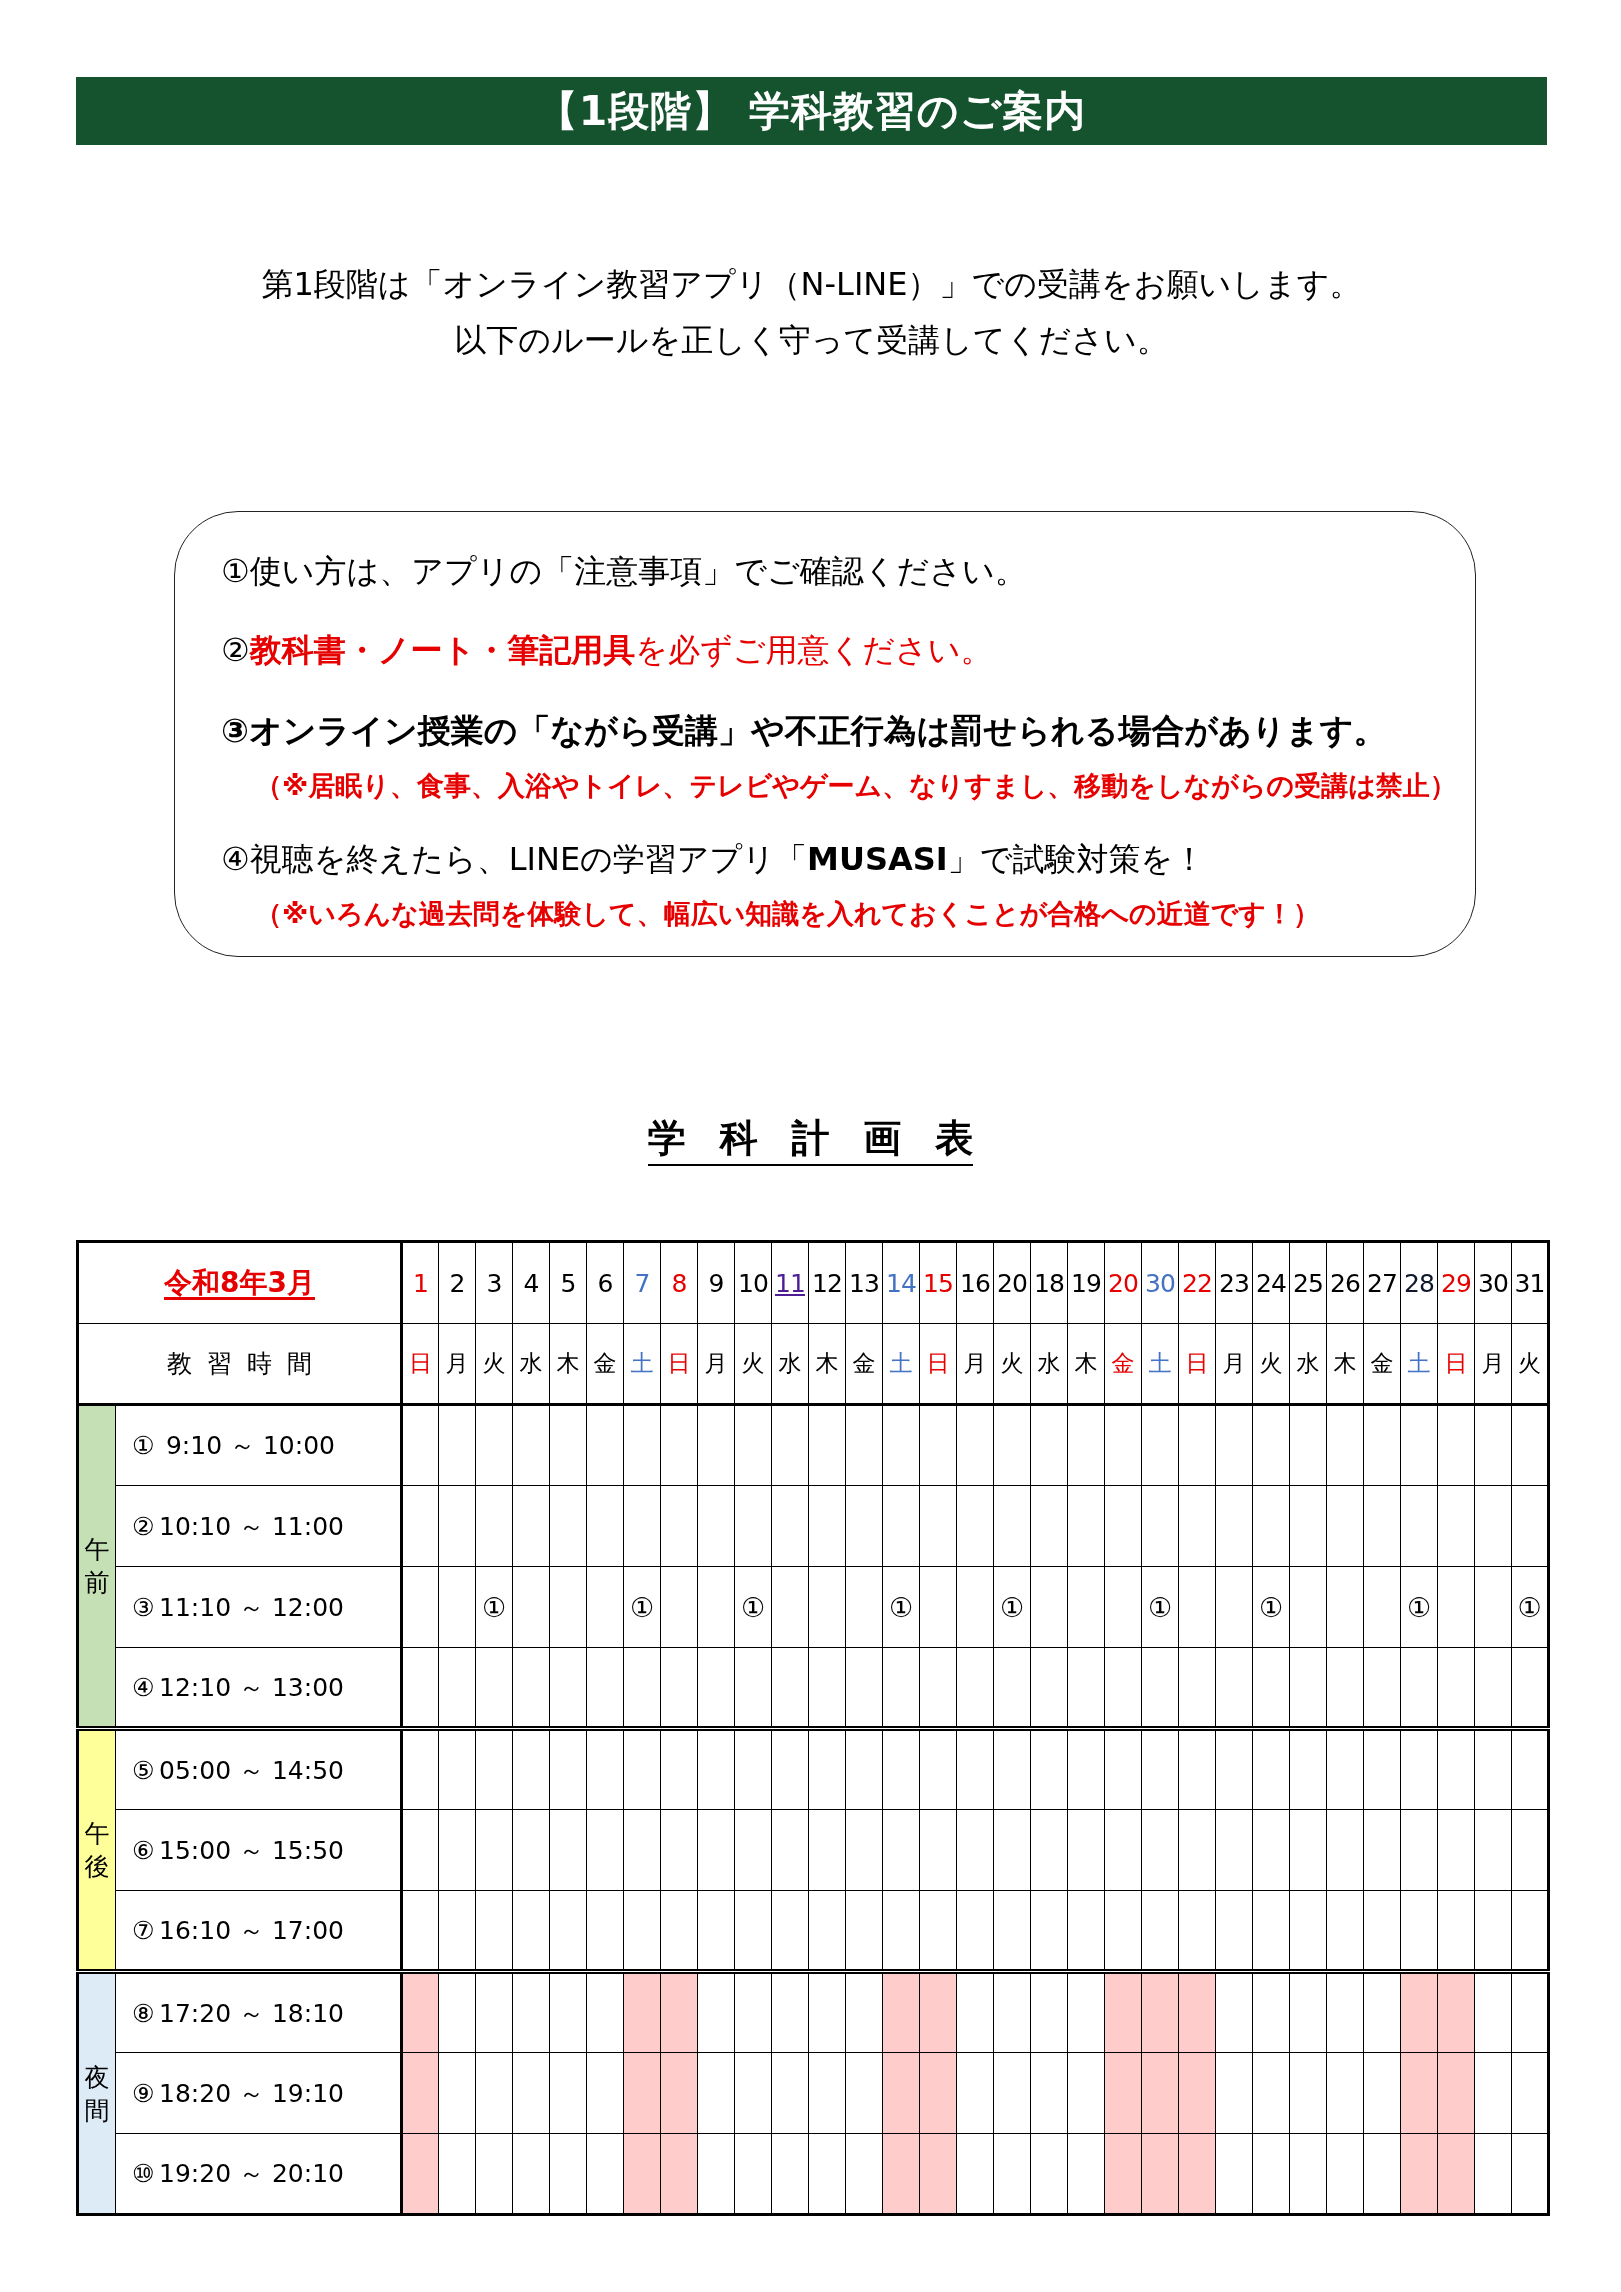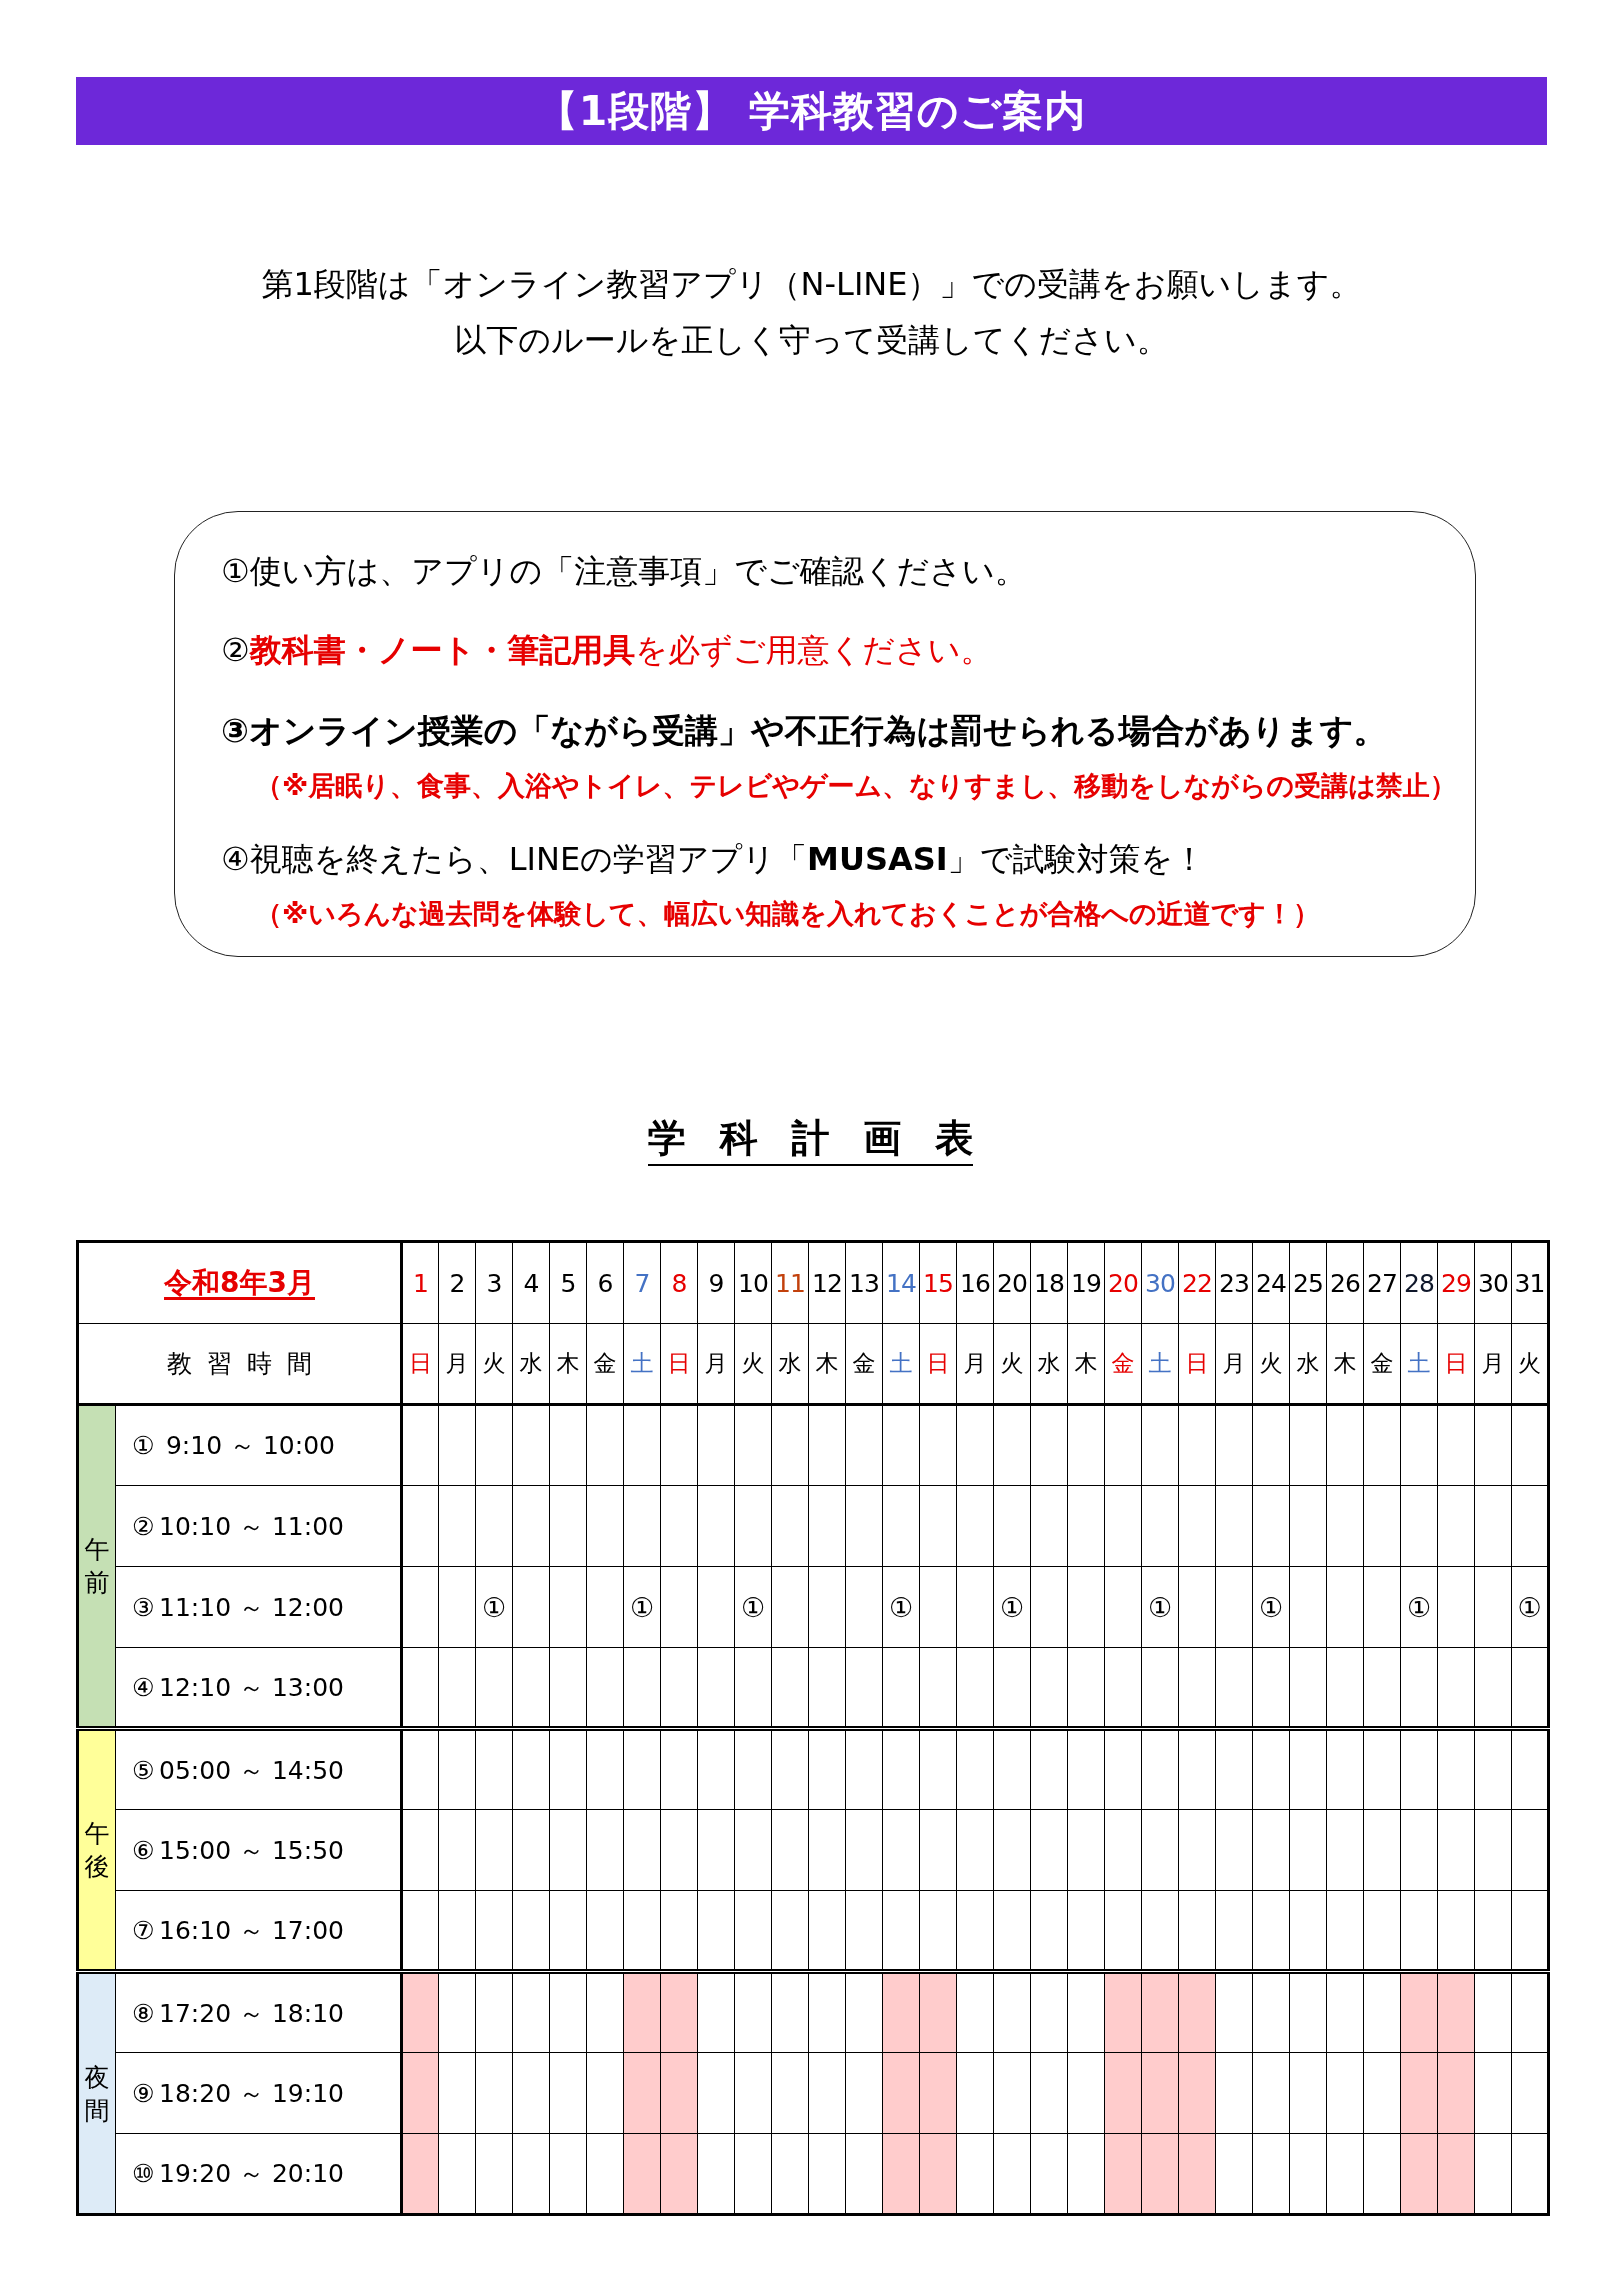--- a/index.html
+++ b/index.html
@@ -1,21 +1,21 @@
 <!DOCTYPE html>
 <html style="font-size:14.3px"><head>
 <meta charset="utf-8">
 <style>
   html, body { margin: 0; padding: 0; background: #ffffff; }
   body { font-family: "DejaVu Sans", "Liberation Sans", sans-serif; color: #000; }
   .page { position: relative; width: 1621px; height: 2293px; overflow: hidden; background: #fff; }
 
   .header-bar {
     position: absolute; left: 76px; top: 77px; width: 1471px; height: 68px;
-    background: #6d28d9; color: #fff; font-weight: bold; font-size: 41px;
+    background: #14532d; color: #fff; font-weight: bold; font-size: 41px;
     display: flex; align-items: center; justify-content: center; letter-spacing: 0.9px;
   }
 
   .intro { position: absolute; left: 1px; top: 256px; width: 1621px; text-align: center;
            font-size: 32px; line-height: 56px; }
   .intro div { white-space: nowrap; }
 
   .rules-box { position: absolute; left: 174px; top: 511px; width: 1300px; height: 444px;
                border: 1.8px solid #222; border-radius: 64px; background: #fff; }
   .rule { position: absolute; left: 46px; font-size: 32px; line-height: 45px; white-space: nowrap; }
@@ -136,21 +136,21 @@
           <th class="day-date" style="color: rgb(230, 0, 0);">1</th>
           <th class="day-date" style="color: rgb(0, 0, 0);">2</th>
           <th class="day-date" style="color: rgb(0, 0, 0);">3</th>
           <th class="day-date" style="color: rgb(0, 0, 0);">4</th>
           <th class="day-date" style="color: rgb(0, 0, 0);">5</th>
           <th class="day-date" style="color: rgb(0, 0, 0);">6</th>
           <th class="day-date" style="color: rgb(68, 114, 196);">7</th>
           <th class="day-date" style="color: rgb(230, 0, 0);">8</th>
           <th class="day-date" style="color: rgb(0, 0, 0);">9</th>
           <th class="day-date" style="color: rgb(0, 0, 0);">10</th>
-          <th class="day-date" style="color: #c2410c;">11</th>
+          <th class="day-date" style="color: #4c1d95; text-decoration: underline;">11</th>
           <th class="day-date" style="color: rgb(0, 0, 0);">12</th>
           <th class="day-date" style="color: rgb(0, 0, 0);">13</th>
           <th class="day-date" style="color: rgb(68, 114, 196);">14</th>
           <th class="day-date" style="color: rgb(230, 0, 0);">15</th>
           <th class="day-date" style="color: rgb(0, 0, 0);">16</th>
           <th class="day-date" style="color: rgb(0, 0, 0);">20</th>
           <th class="day-date" style="color: rgb(0, 0, 0);">18</th>
           <th class="day-date" style="color: rgb(0, 0, 0);">19</th>
           <th class="day-date" style="color: rgb(230, 0, 0);">20</th>
           <th class="day-date" style="color: rgb(68, 114, 196);">30</th>

